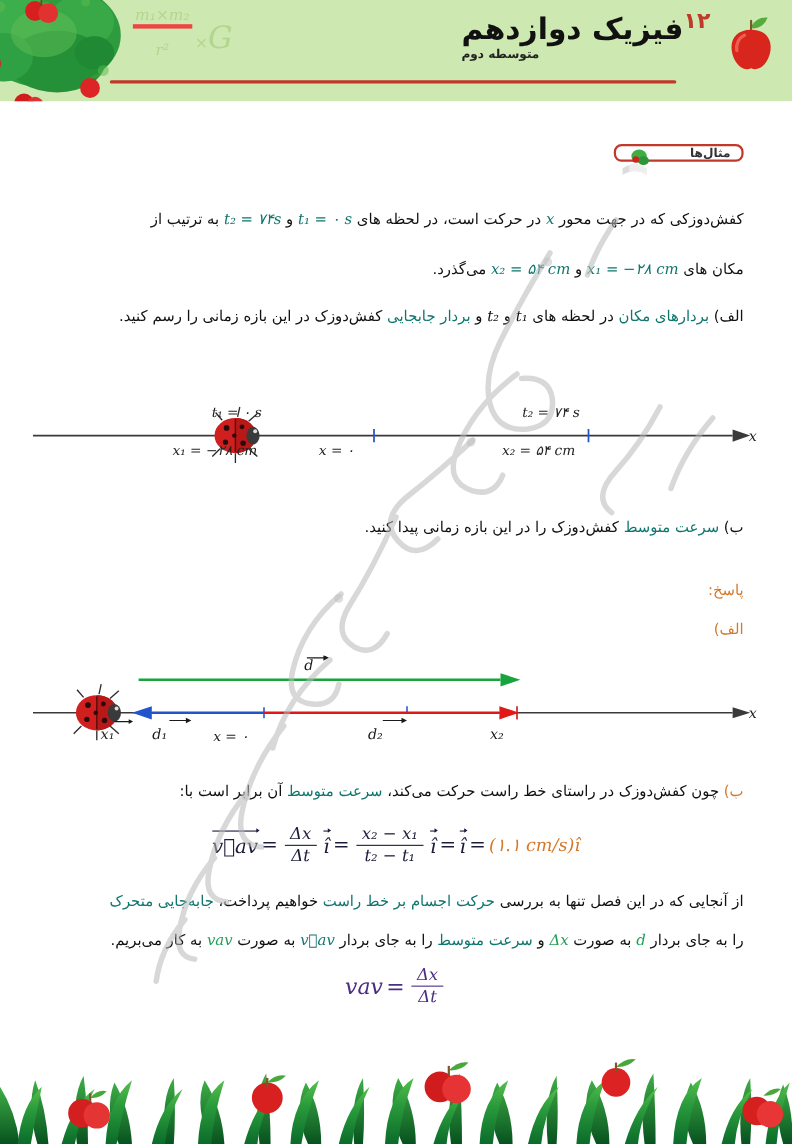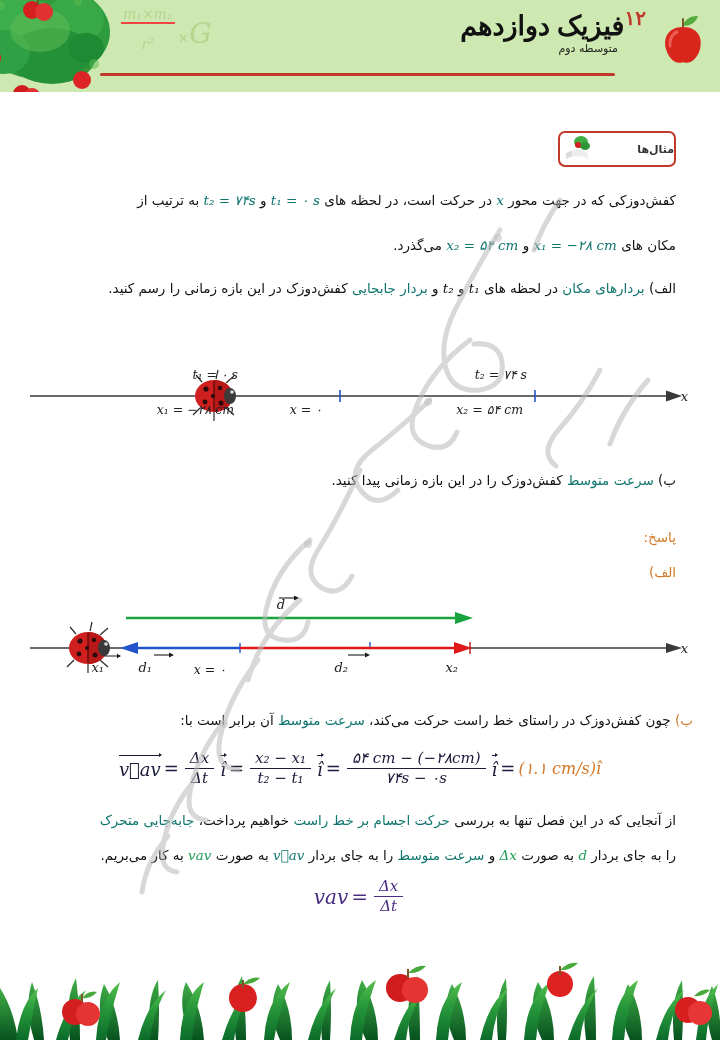--- a/index.html
+++ b/index.html
@@ -16,53 +16,53 @@
   }
   .header-underline{
     position:absolute;left:100px;top:73px;width:515px;height:3px;
     background:#c0392b;border-radius:2px;
   }
   .hdr-title-wrap{
     position:absolute;right:72px;top:8px;text-align:right;direction:rtl;
   }
   .hdr-title{
     font-size:27px;font-weight:bold;color:#111;letter-spacing:-1px;
-    line-height:1.05;white-space:nowrap;font-family:Liberation Serif, serif;
+    line-height:1.05;white-space:nowrap;
   }
   .hdr-grade{
     display:inline-block;color:#c0392b;font-size:20px;font-weight:bold;
     vertical-align:super;margin-right:2px;
   }
   .hdr-sub{
-    font-size:11px;font-weight:normal;color:#222;margin-top:2px;
-    letter-spacing:1px;text-align:right;padding-right:30px;
+    font-size:11px;font-weight:bold;color:#222;margin-top:2px;
+    letter-spacing:1px;text-align:left;padding-right:30px;
   }
   .hdr-formula{
     position:absolute;left:118px;top:6px;color:#b3d68f;
     font-family:"DejaVu Serif","Liberation Serif",serif;font-size:28px;
     font-style:italic;white-space:nowrap;
   }
   .hdr-formula .frac{
     display:inline-block;vertical-align:middle;font-size:14px;text-align:center;
   }
-  .hdr-formula .frac .num{border-bottom:2px solid #ef4444;padding:0 2px;display:block;}
+  .hdr-formula .frac .num{border-bottom:4px solid #ef4444;padding:0 2px;display:block;}
   .hdr-formula .frac .den{display:block;padding:12px 2px;}
 
   
   .hdr-apple{position:absolute;right:14px;top:14px;width:46px;height:52px;}
 
   
   .tree{position:absolute;left:-18px;top:-14px;width:180px;height:118px;}
 
   
   .badge{
-    position:absolute;right:44px;top:131px;width:118px;height:36px;
+    position:absolute;right:44px;top:131px;width:118px;height:16px;
     border:2.5px solid #c0392b;border-radius:7px;background:#fff;
     display:flex;align-items:center;justify-content:flex-start;
-    box-sizing:border-box;
+    padding-right:10px;box-sizing:border-box;
   }
   .badge-label{font-size:11px;font-weight:bold;color:#333;}
   .badge-leaf{position:absolute;left:4px;top:2px;width:26px;height:24px;}
 
   
   .page-text{
     position:absolute;direction:rtl;text-align:right;
     font-size:13.5px;color:#111;line-height:1.9;
     font-family:"DejaVu Sans","Liberation Sans",sans-serif;
   }
@@ -70,21 +70,21 @@
   .cy{color:#0f766e;}
   .or{color:#d4792a;}
   .gr{color:#1f9d55;}
 
   .p1{right:44px;top:188px;width:640px;}
   .p2{right:44px;top:233px;width:640px;}
   .p3{right:44px;top:276px;width:640px;}
   .p4{right:44px;top:468px;width:640px;}
   .p-ans{right:44px;top:525px;width:640px;}
   .p-alef{right:44px;top:560px;width:640px;}
-  .p5{right:27px;top:708px;width:640px;}
+  .p5{right:44px;top:708px;width:640px;}
   .p6{right:44px;top:808px;width:640px;}
   .p7{right:44px;top:843px;width:640px;}
 
   
   .diagram1{position:absolute;left:30px;top:352px;width:660px;height:72px;}
   .diagram2{position:absolute;left:30px;top:596px;width:660px;height:84px;}
 
   
   .eq-main{
     position:absolute;left:0;top:750px;width:720px;text-align:center;
@@ -330,24 +330,20 @@
       <span class="den">Δt</span>
     </span>
     <span class="vec arrow">î</span>
     <span>=</span>
     <span class="frac big">
       <span class="num">x₂ − x₁</span>
       <span class="den">t₂ − t₁</span>
     </span>
     <span class="vec arrow">î</span>
     <span>=</span>
-    <span class="frac big">
-      <span class="num">۵۴ cm − (−۲۸cm)</span>
-      <span class="den">۷۴s − ۰s</span>
-    </span>
     <span class="vec arrow">î</span>
     <span>=</span>
     <span class="or" style="font-size:16px">(۱.۱ cm/s)î</span>
   </span>
 </div>
 
 <div class="page-text p6">
   <span>از آنجایی که در این فصل تنها به بررسی </span><span class="cy">حرکت اجسام بر خط راست</span><span> خواهیم پرداخت، </span><span class="cy">جابه‌جایی متحرک</span>
 </div>
 

